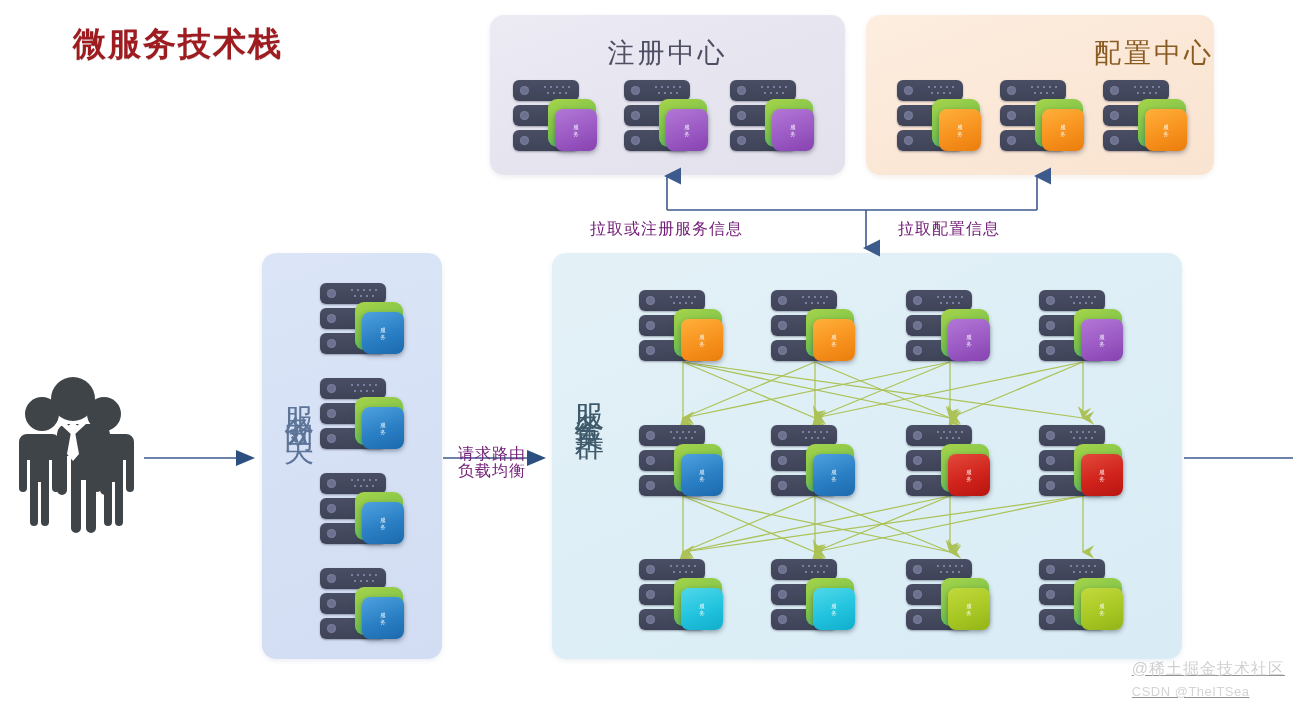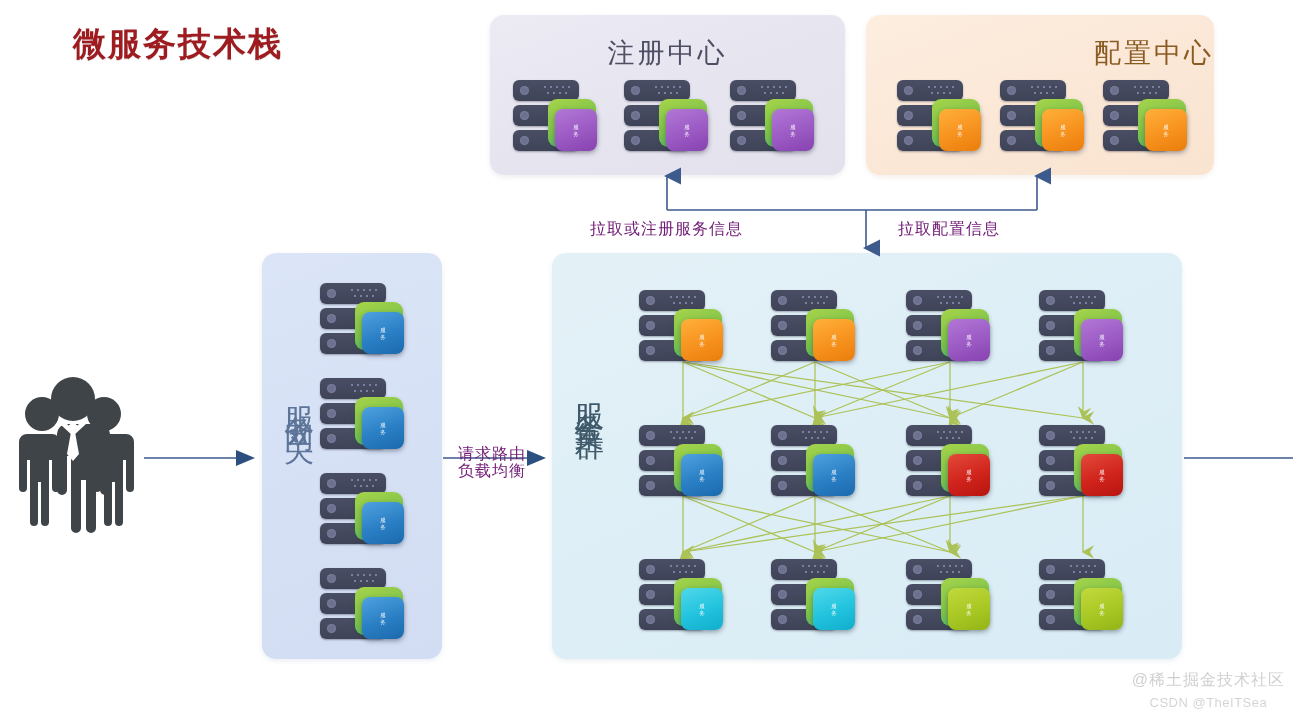--- a/index.html
+++ b/index.html
@@ -119,21 +119,21 @@
   
   .arrow-label{
     position:absolute;font-size:16px;color:#701a75;white-space:nowrap;letter-spacing:1px;
   }
   .lbl-pull-register{left:590px;top:219px;}
   .lbl-pull-config{left:898px;top:219px;}
   .lbl-route-1{left:458px;top:419px;margin-top:25px;}
   .lbl-route-2{left:458px;top:461px;}
 
   
-  .watermark{position:absolute;right:8px;bottom:1px;text-align:center;opacity:.42;}
+  .watermark{position:absolute;right:8px;bottom:12px;text-align:left;opacity:.42;text-decoration:underline;}
   .wm-1{font-size:16px;color:#8d8d8d;letter-spacing:1px;}
   .wm-2{font-size:13px;color:#9a9a9a;letter-spacing:.5px;margin-top:4px;}
 </style>
 </head>
 <body>
 
 <div id="stage">
 
   <div class="title">微服务技术栈</div>
 

